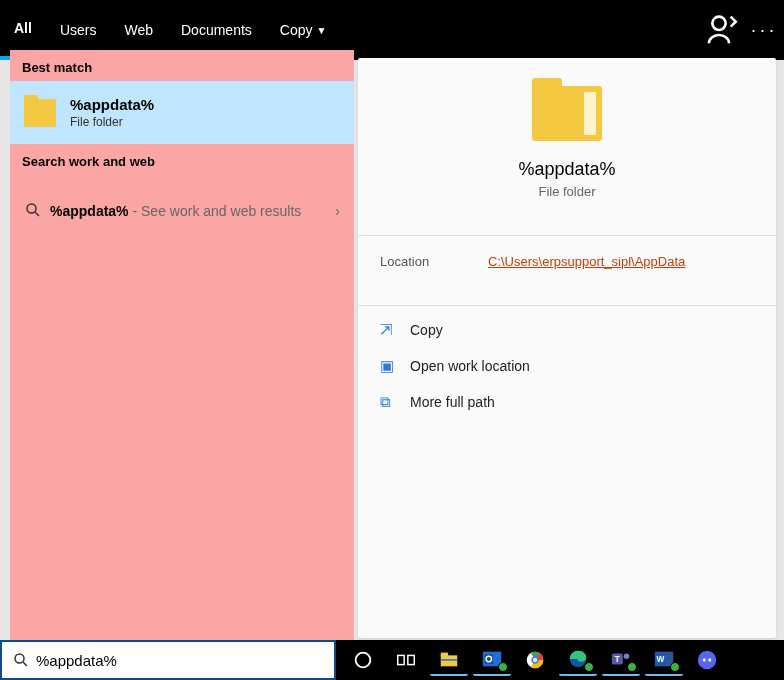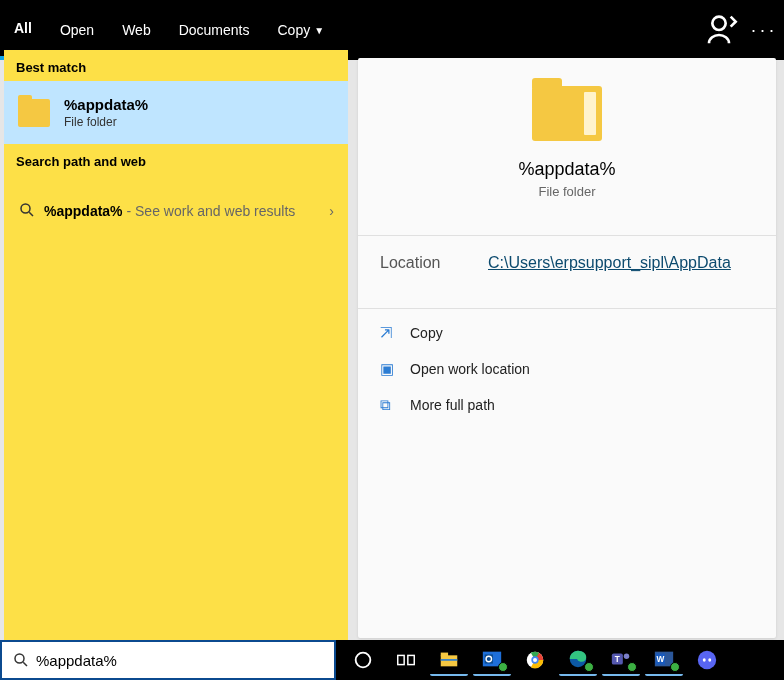--- a/index.html
+++ b/index.html
@@ -8,21 +8,21 @@
   
   .tabbar { background: #000; height: 60px; display: flex; align-items: stretch; color: #fff; font-size: 14px; }
   .tab { padding: 0 14px; display: flex; align-items: center; cursor: pointer; }
   .tab.active { border-bottom: 4px solid #0ea4e9; font-weight: 600; }
   .more-arrow { margin-left: 4px; font-size: 10px; }
   .tabbar-spacer { flex: 1; }
   .tabbar-icon { width: 40px; display:flex; align-items:center; justify-content:center; color:#fff; font-size:18px; cursor:pointer;}
   .dots { letter-spacing: 3px; }
 
   
-  .left { position:absolute; top:50px; left:4px; width:344px; bottom:40px; background:#fde047; }
+  .left { position:absolute; top:50px; left:10px; width:344px; bottom:40px; background:#fca5a5; }
   .section-header { padding: 10px 12px 6px; font-size: 13px; font-weight:600; color:#000; }
   .best-row { background:#bfe5ff; height:63px; display:flex; align-items:center; padding:0 14px; cursor:pointer; }
   .folder-mini { width:32px; height:28px; background:#f5c842; border-radius:2px; position:relative; margin-right:14px;}
   .folder-mini:before {content:""; position:absolute; top:-4px; left:0; width:14px; height:6px; background:#f5c842; border-radius:2px 2px 0 0;}
   .best-title { font-size:15px; font-weight:600; color:#000; }
   .best-sub { font-size:12px; color:#333; margin-top:2px; }
   .web-row { height:44px; display:flex; align-items:flex-end; padding:0 14px; cursor:pointer; }
   .web-row .mag { width:26px; display:flex; align-items:center; }
   .web-row .text { flex:1; font-size:14px; color:#000; }
   .web-row .hint { color:#666; font-size:14px; }
@@ -30,23 +30,23 @@
 
   
   .right { position:absolute; top:58px; left:358px; width:418px; height:580px; background:#fafafa; border-radius:2px; box-shadow:0 1px 3px rgba(0,0,0,.1);}
   .preview-top { text-align:center; padding:28px 0 18px; }
   .big-folder { width:70px; height:55px; background:#f5c842; border-radius:3px; margin:0 auto 18px; position:relative;}
   .big-folder:before { content:""; position:absolute; top:-8px; left:0; width:30px; height:10px; background:#f5c842; border-radius:3px 3px 0 0;}
   .big-folder:after { content:""; position:absolute; right:6px; top:6px; bottom:6px; width:12px; background:#fff3cc; border-radius:1px;}
   .preview-title { font-size:18px; color:#000; }
   .preview-sub { font-size:13px; color:#666; margin-top:4px; }
   .divider { height:1px; background:#e0e0e0; margin:18px 0 0; }
-  .loc-row { display:flex; padding:18px 22px; font-size:16px; }
+  .loc-row { display:flex; padding:18px 22px; font-size:13px; }
   .loc-label { color:#555; width:108px; }
-  .loc-val { color:#0c4a6e; text-decoration:underline; cursor:pointer; }
+  .loc-val { color:#c2410c; text-decoration:underline; cursor:pointer; }
   .actions { padding:6px 20px; }
   .action { display:flex; align-items:center; padding:9px 2px; font-size:14px; color:#222; cursor:pointer; }
   .action .ic { width:30px; color:#2b7cd3; font-size:15px;}
   .chevout { display:inline-block; transform: scaleX(-1); }
 
   
   .searchbox { position:absolute; left:0; bottom:0; width:336px; height:40px; background:#fff; border:2px solid #0b4a8f; display:flex; align-items:center; padding:0 10px;}
   .searchbox .mag2 { width:24px; color:#444; display:flex; align-items:center;}
   .searchbox input { border:none; outline:none; flex:1; font-size:15px; color:#000; background:transparent;}
 
@@ -59,21 +59,21 @@
   .under { border-bottom:2px solid #76b9ed; }
 
   
   .svg-mag { width:18px; height:18px; }
 </style>
 </head>
 <body>
 
 <div class="tabbar">
   <div class="tab active">All</div>
-  <div class="tab">Open</div>
+  <div class="tab">Users</div>
   <div class="tab">Web</div>
   <div class="tab">Documents</div>
   <div class="tab">
     <span>Copy</span>
     <span class="more-arrow">▼</span>
   </div>
   <div class="tabbar-spacer"></div>
   <div class="tabbar-icon">
     <svg viewBox="0 0 24 24" fill="none" stroke="white" stroke-width="1.6">
         <circle cx="9" cy="8" r="4"></circle>
@@ -88,21 +88,21 @@
 
 <div class="left">
   <div class="section-header">Best match</div>
   <div class="best-row">
     <div class="folder-mini"></div>
     <div>
       <div class="best-title">%appdata%</div>
       <div class="best-sub">File folder</div>
     </div>
   </div>
-  <div class="section-header">Search path and web</div>
+  <div class="section-header">Search work and web</div>
   <div class="web-row">
     <span class="mag">
       <svg class="svg-mag" viewBox="0 0 24 24" fill="none" stroke="#333" stroke-width="2">
           <circle cx="10" cy="10" r="6"></circle>
           <line x1="15" y1="15" x2="20" y2="20"></line>
         </svg>
     </span>
     <span class="text">
       <b>%appdata%</b><span class="hint"> - See work and web results</span>
     </span>

